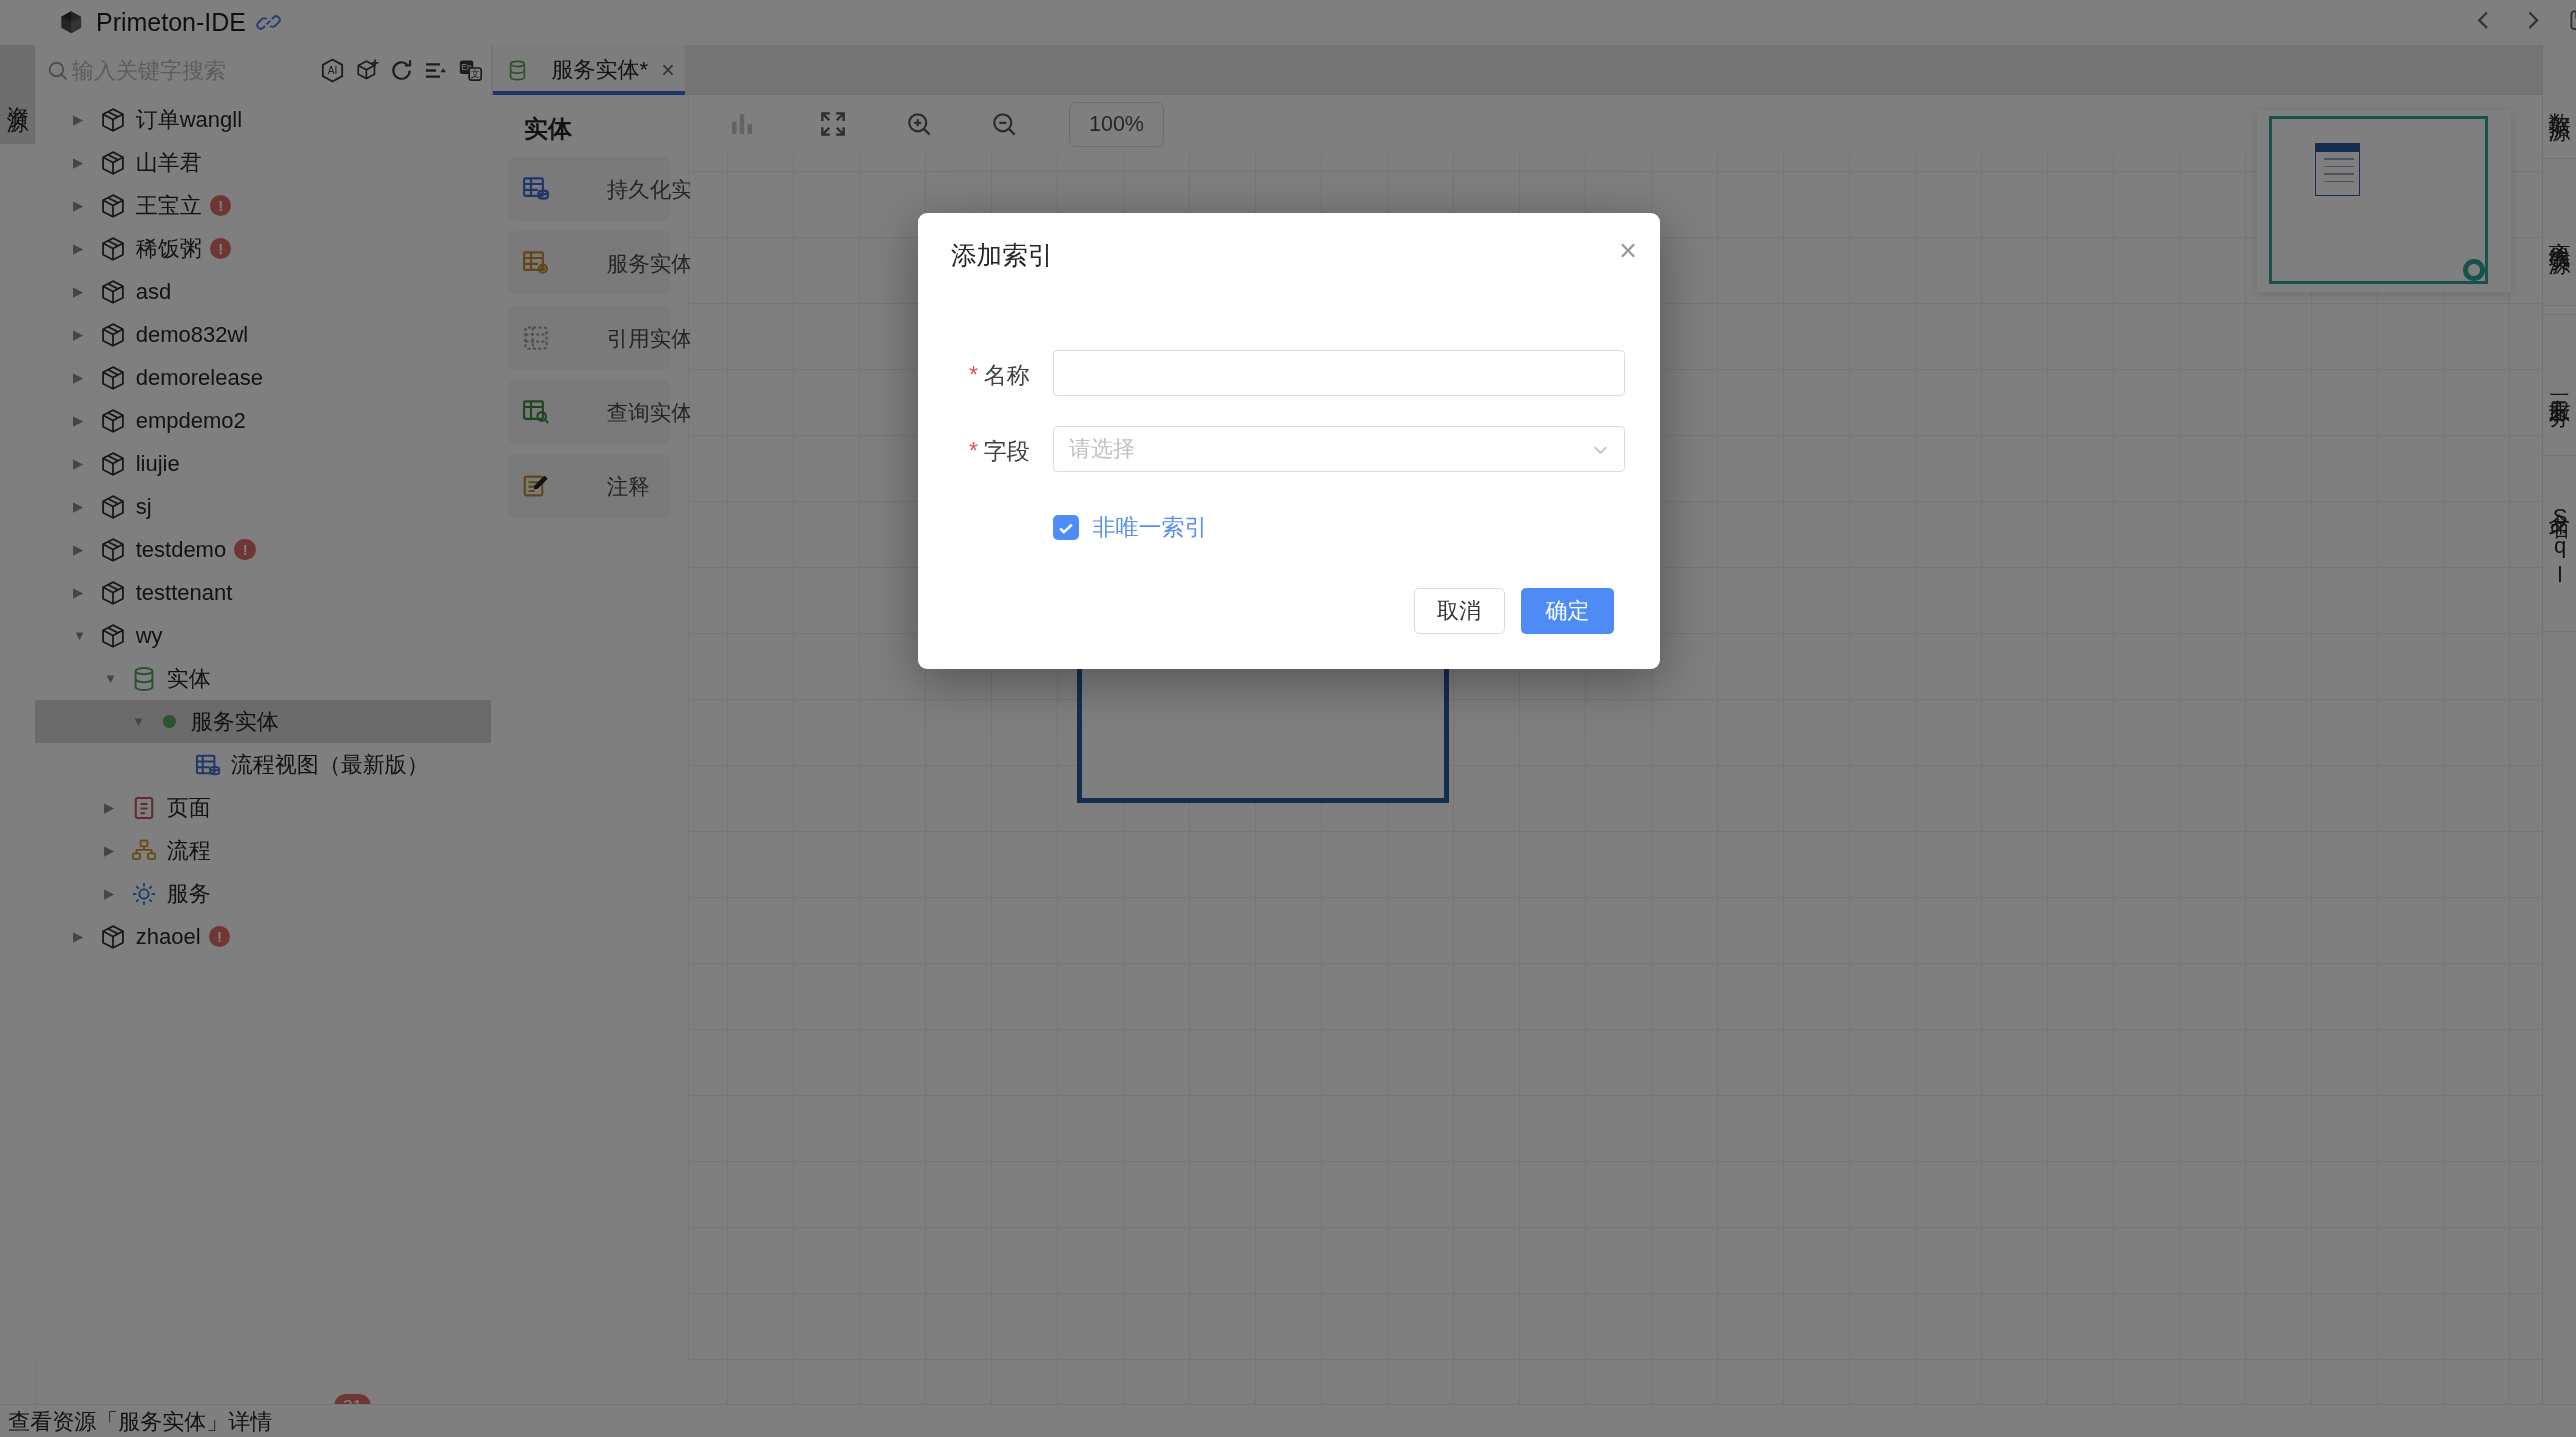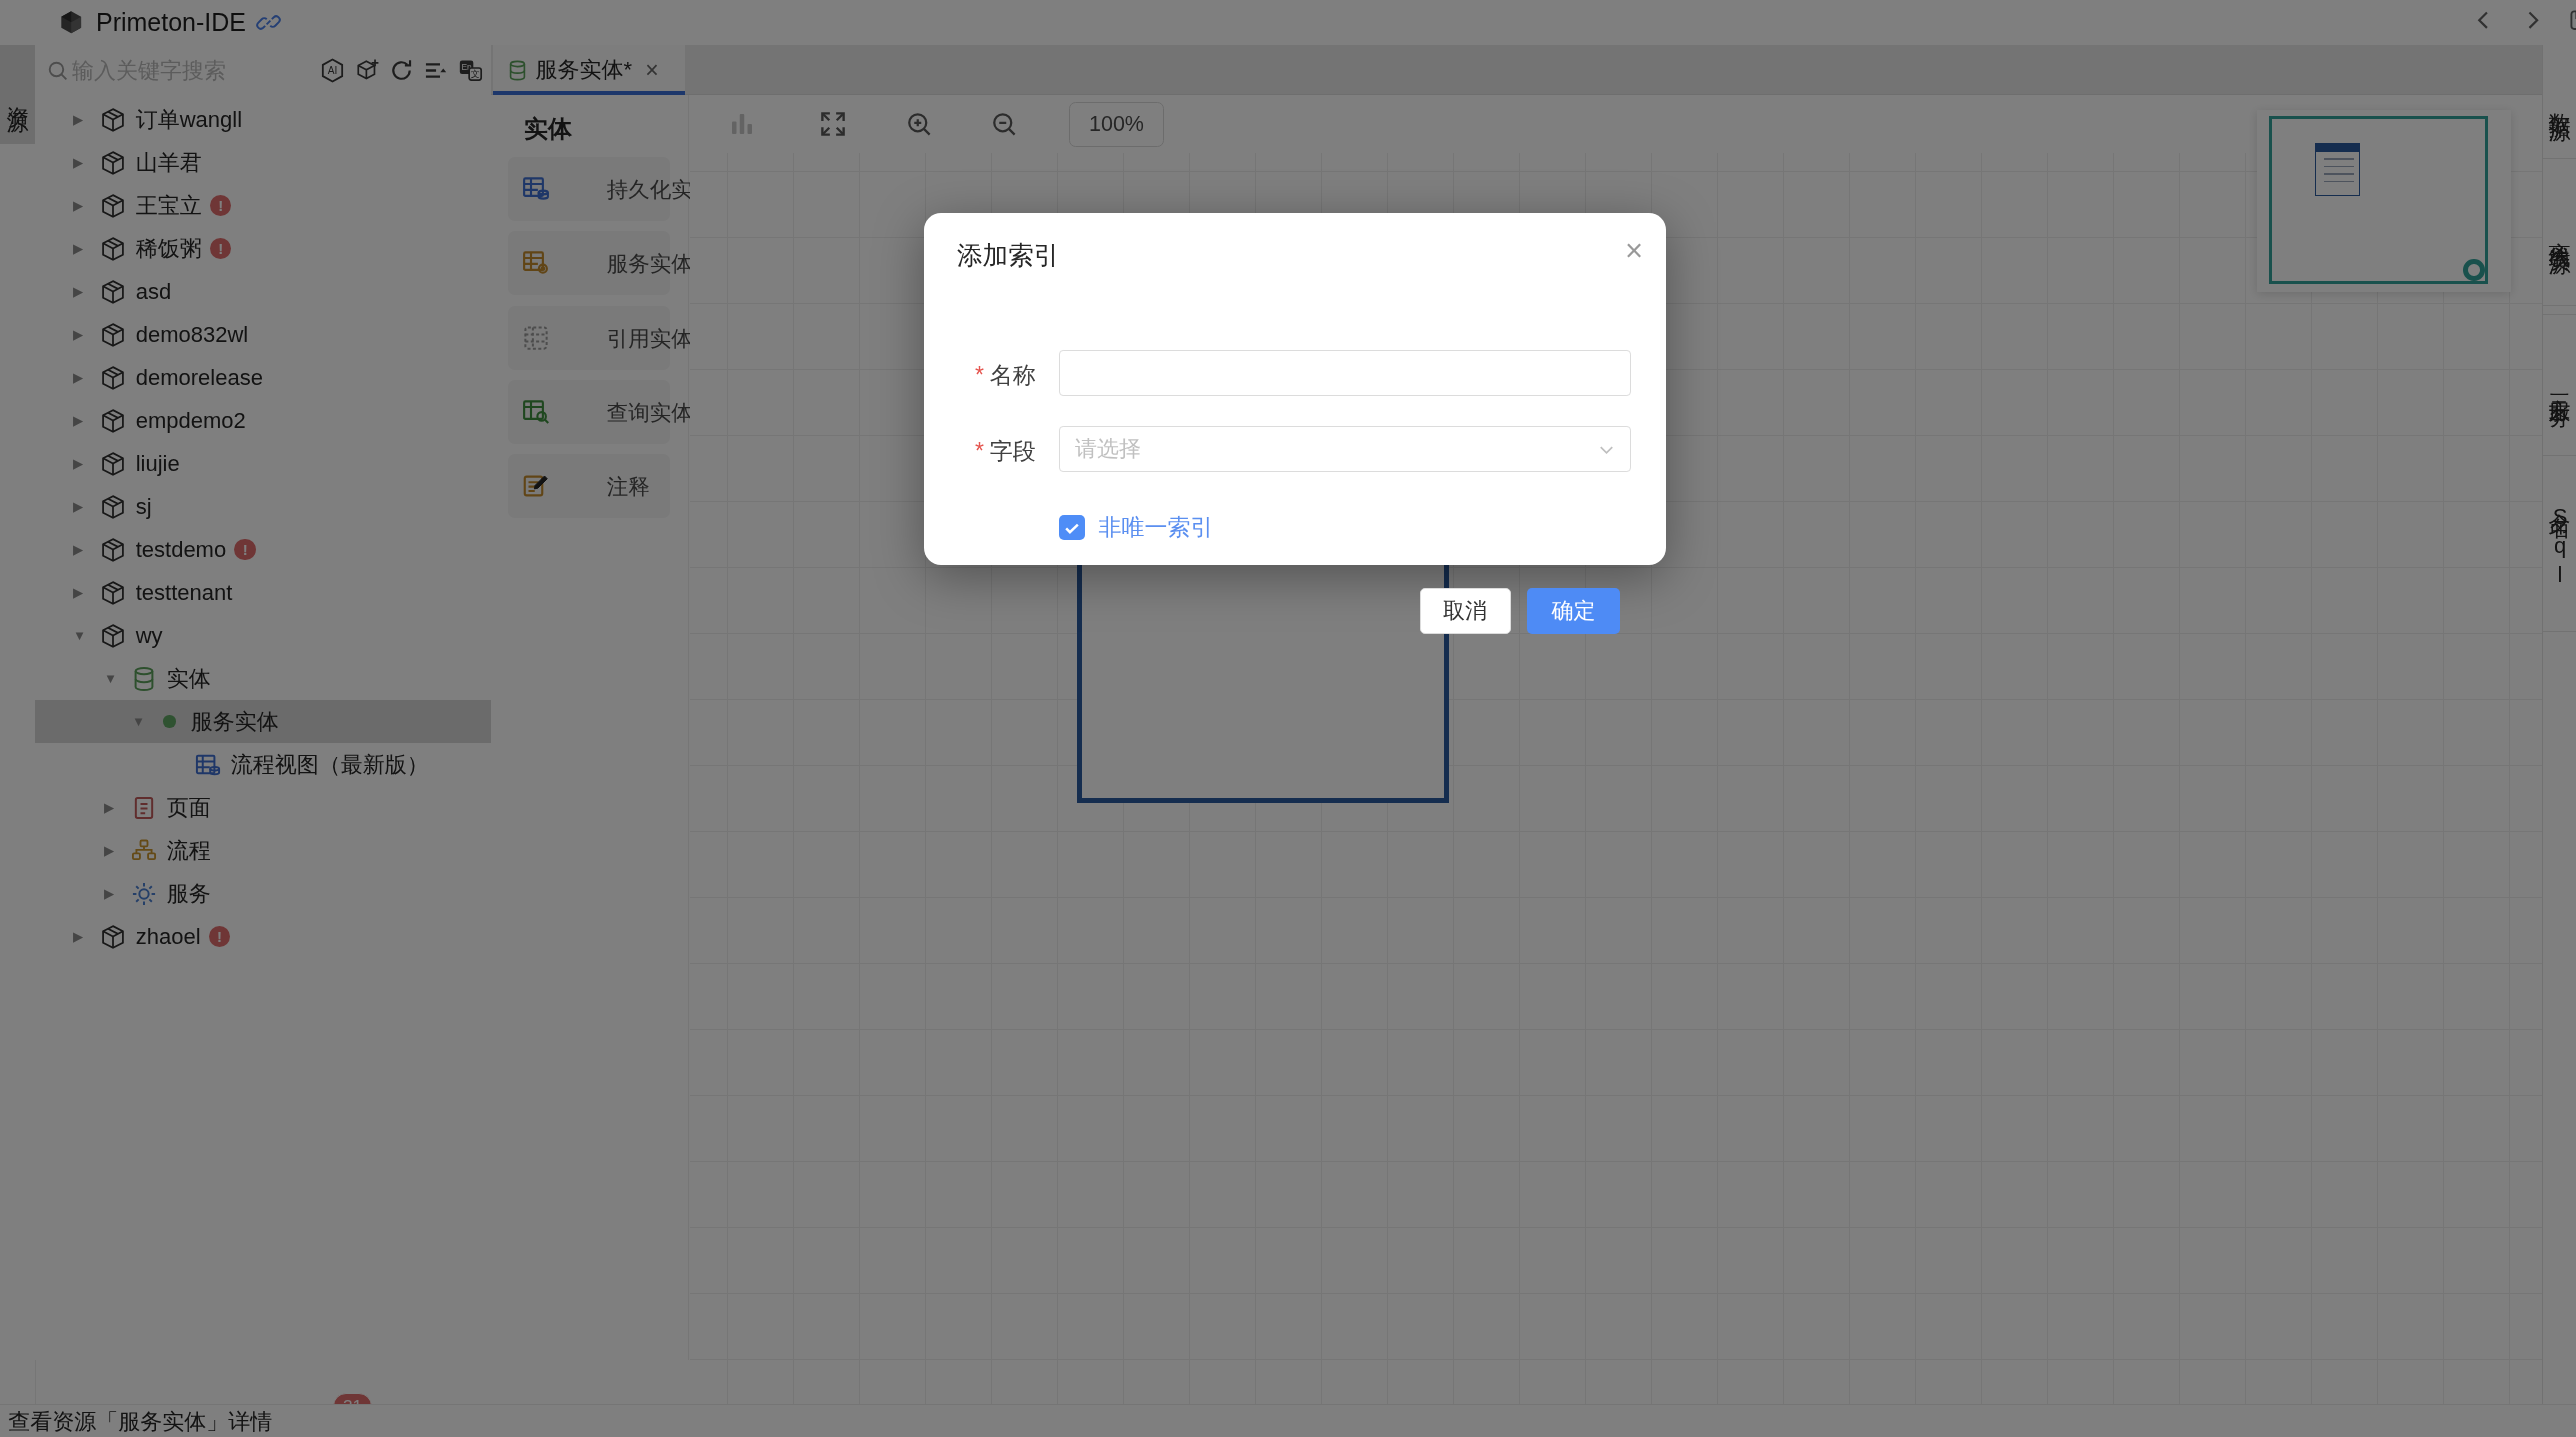--- a/index.html
+++ b/index.html
@@ -47,21 +47,21 @@
   .stb-item .ic{width:25.6px;height:25.6px;color:#3d3d3d;}
   .stb-badge{position:absolute;left:97px;top:-13.2px;background:#df6c6c;color:#fff;font-size:17.3px;
     border-radius:13.2px;padding:1.7px 9px;border:1.7px solid #fff;}
   .statusbar{position:absolute;left:0;top:1404px;width:100%;height:34px;background:#fff;border-top:0.8px solid #eaeaea;
     font-size:22px;color:#262626;display:flex;align-items:center;padding-left:8.3px;box-sizing:border-box;}
 
   
   .tabbar{position:absolute;left:491px;top:45px;width:2051px;height:50px;background:#e8e8e8;border-bottom:0.8px solid #dcdcdc;box-sizing:border-box;}
   .tab{position:absolute;left:1.7px;top:0;width:192px;height:50px;background:#fafafa;display:flex;align-items:center;}
   .tab .ticon{width:23px;height:23px;margin-left:13.2px;margin-right:6.6px;color:#5ba05b;}
-  .tab-label{font-size:22px;color:#262626;}
+  .tab-label{font-size:22px;color:#262626;margin-left:16px;}
   .tab-close{font-size:23px;color:#666;margin-left:13.2px;line-height:1;}
   .tab-underline{position:absolute;left:0;bottom:0;width:100%;height:4.1px;background:#3b6fd6;}
 
   
   .palette{position:absolute;left:491px;top:95px;width:198px;height:1265px;background:#fff;border-right:0.8px solid #ececec;box-sizing:border-box;}
   .palette-header{font-size:24px;font-weight:600;color:#262626;margin:18px 0 0 33px;}
   .pcard{position:absolute;left:17.3px;width:162px;height:64px;background:#f4f4f4;border-radius:6.6px;
     display:flex;align-items:center;gap:47px;}
   .pcard .ic{width:30px;height:30px;margin-left:13.2px;flex:0 0 auto;}
   .pcard-label{font-size:21.5px;color:#4a4a4a;margin-left:8.3px;white-space:nowrap;}
@@ -86,22 +86,22 @@
   .mm-line{height:1.7px;background:#9aa7bb;margin:5.8px 5px 0 8.3px;}
 
   
   .activity-right{position:absolute;left:2542px;top:45px;width:34px;height:1359px;background:#fff;border-left:0.8px solid #e2e2e2;box-sizing:border-box;}
   .rtab{width:100%;display:flex;align-items:center;justify-content:center;writing-mode:vertical-rl;text-orientation:upright;
     font-size:22px;letter-spacing:4.1px;color:#262626;border-bottom:0.8px solid #e4e4e4;box-sizing:border-box;}
   .rt-0{height:114px;}.rt-1{height:147px;}.rt-2{height:142px;margin-top:8.3px;border-top:0.8px solid #e4e4e4;}.rt-3{height:176px;}
 
   
   .dim{position:absolute;left:0;top:0;width:100%;height:100%;background:rgba(0,0,0,0.5);z-index:50;}
-  .modal{position:absolute;left:918px;top:213px;width:742px;height:352px;background:#fff;border-radius:17px;z-index:60;
-    box-shadow:0 11.6px 50px rgba(0,0,0,.35);margin-left:6px;}
+  .modal{position:absolute;left:918px;top:213px;width:742px;height:456px;background:#fff;border-radius:9px;z-index:60;
+    box-shadow:0 11.6px 50px rgba(0,0,0,.35);}
   .modal-title{position:absolute;left:33px;top:25px;font-size:25.6px;color:#262626;}
   .modal-close{position:absolute;right:23px;top:21.5px;font-size:31px;color:#999;line-height:1;}
   .frow{position:absolute;left:0;width:100%;}
   .flabel{position:absolute;font-size:23px;color:#404040;white-space:nowrap;}
   .req{color:#e5554f;margin-right:5.8px;font-size:23px;}
   .f-input{position:absolute;left:135px;width:572px;height:46px;border:1.7px solid #dcdcdc;border-radius:4.1px;box-sizing:border-box;
     font-size:22px;padding:0 15px;outline:none;color:#333;font-family:inherit;background:#fff;}
   .f-select{position:absolute;left:135px;width:572px;height:46px;border:1.7px solid #dcdcdc;border-radius:4.1px;box-sizing:border-box;
     display:flex;align-items:center;padding:0 15px;font-size:22px;color:#c0c0c0;background:#fff;}
   .f-select .chev{position:absolute;right:11.6px;width:23px;height:23px;color:#bfbfbf;}

